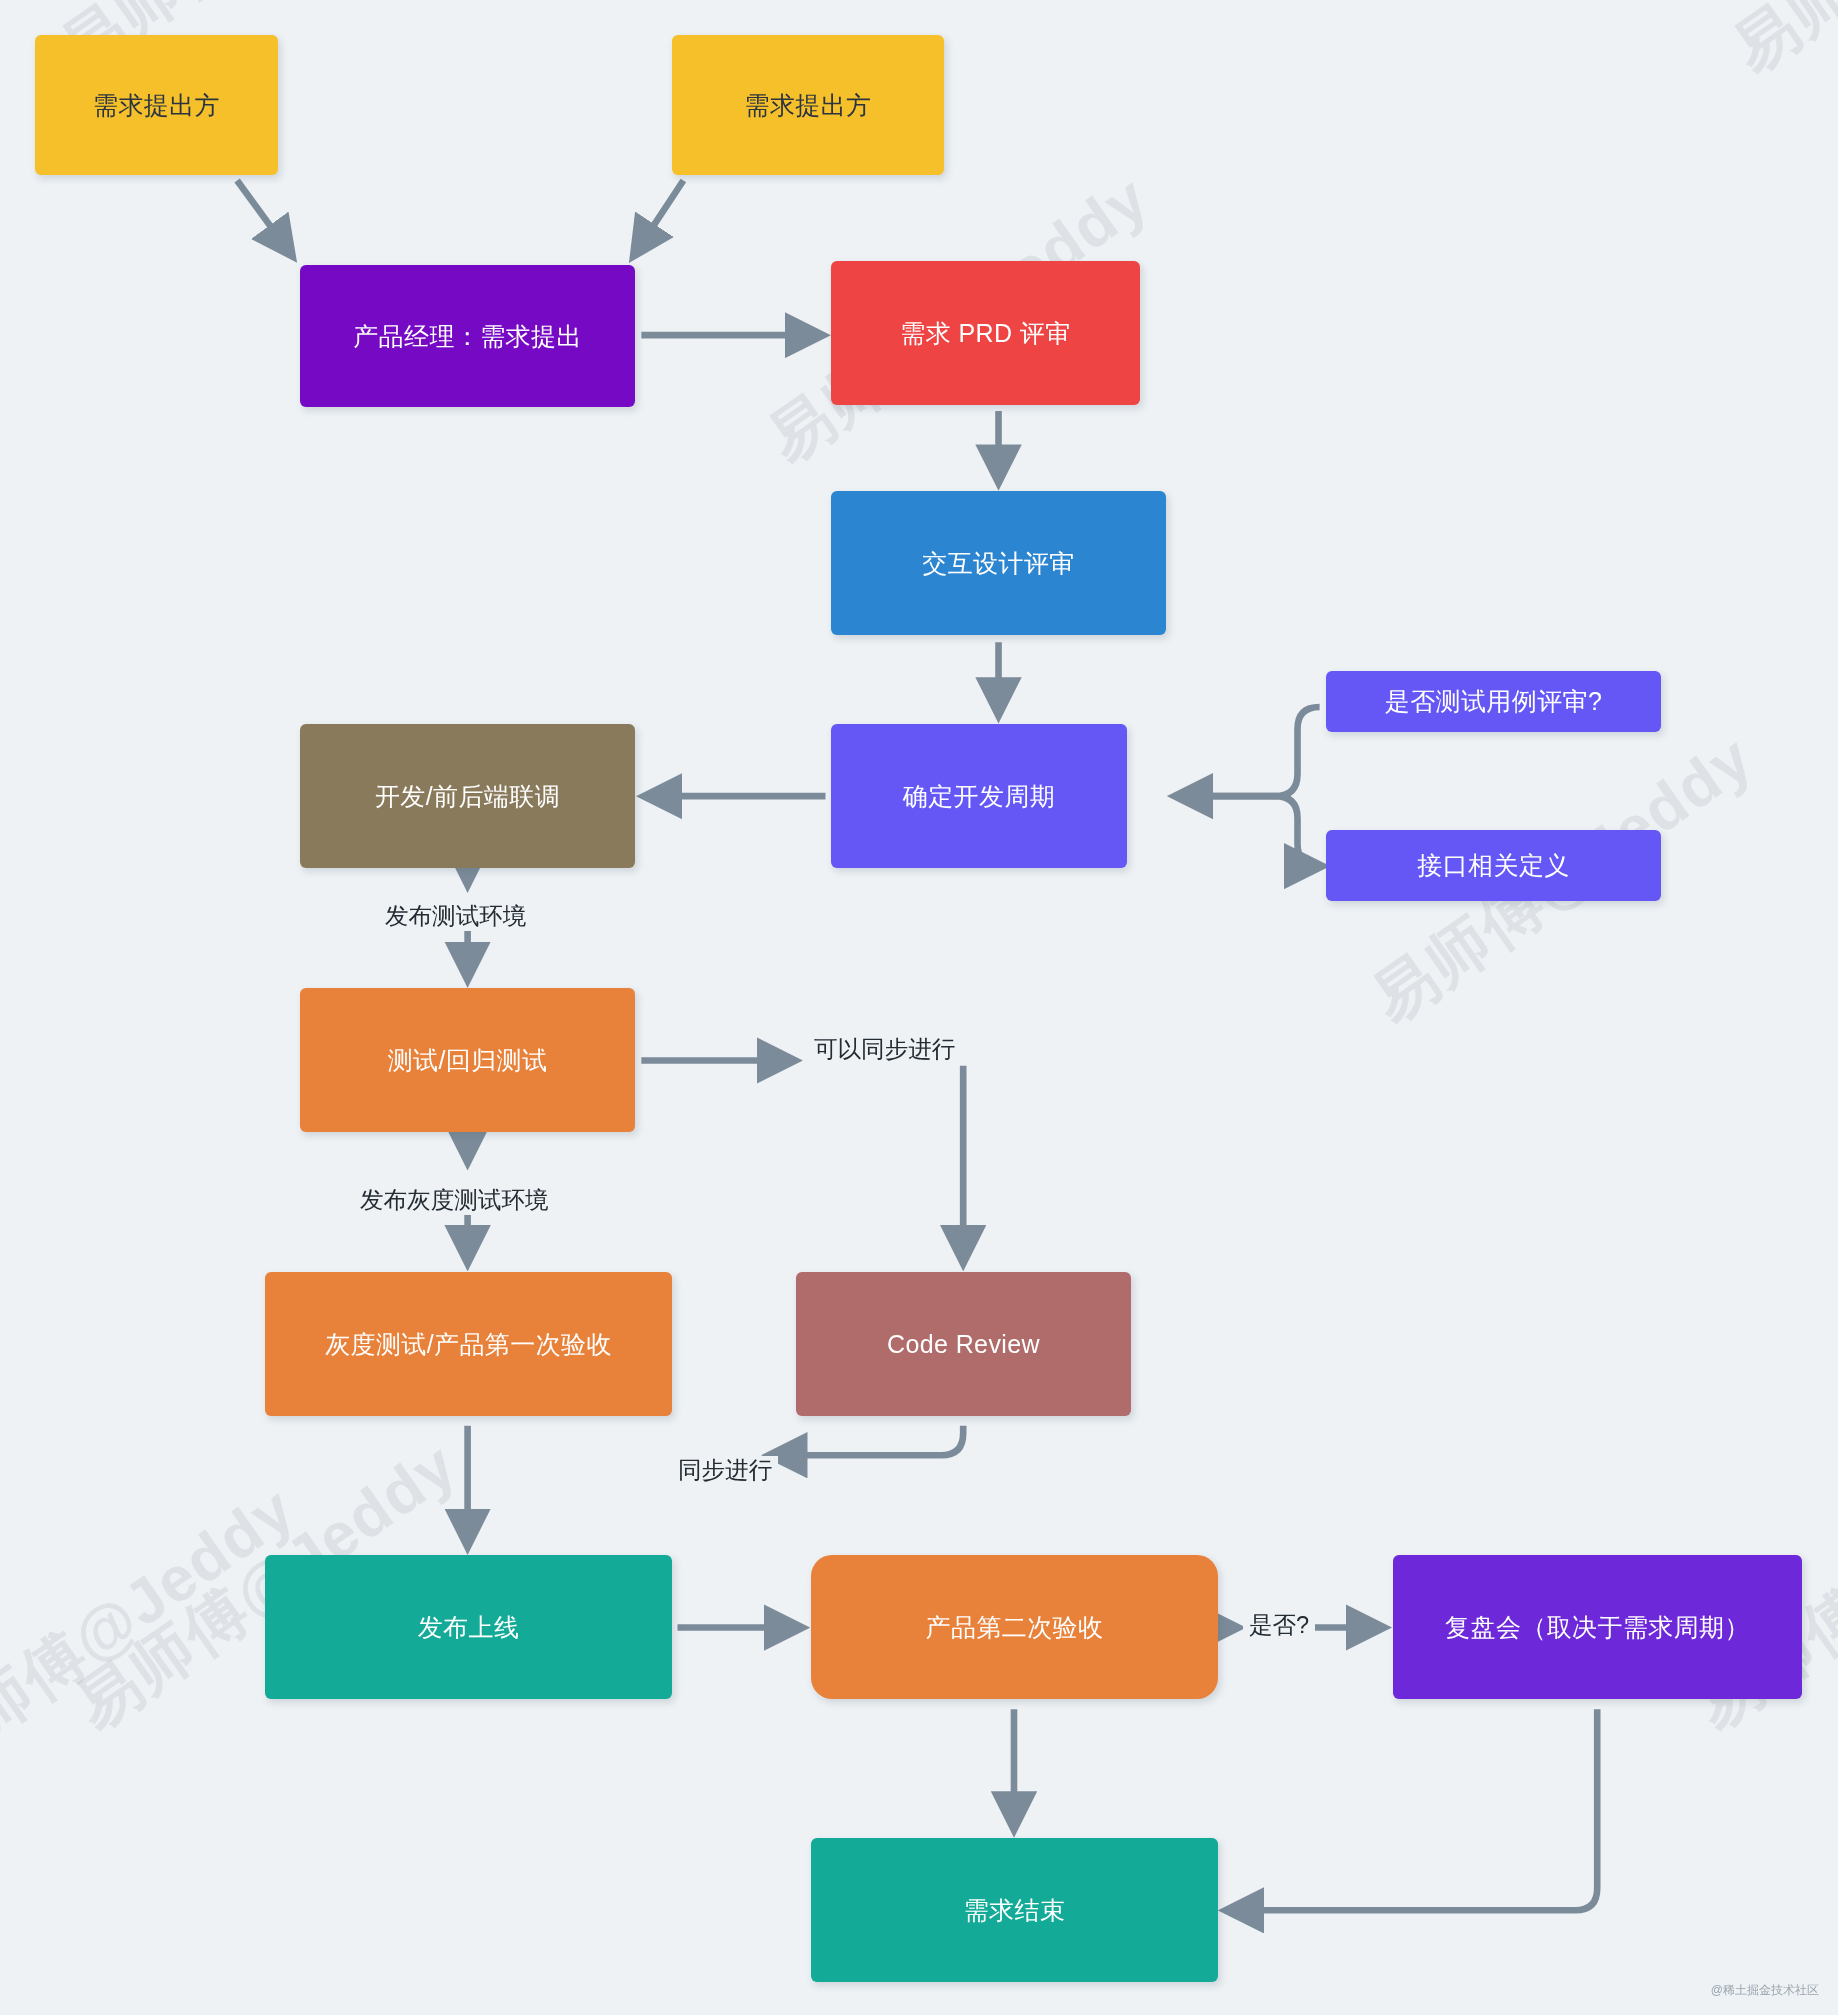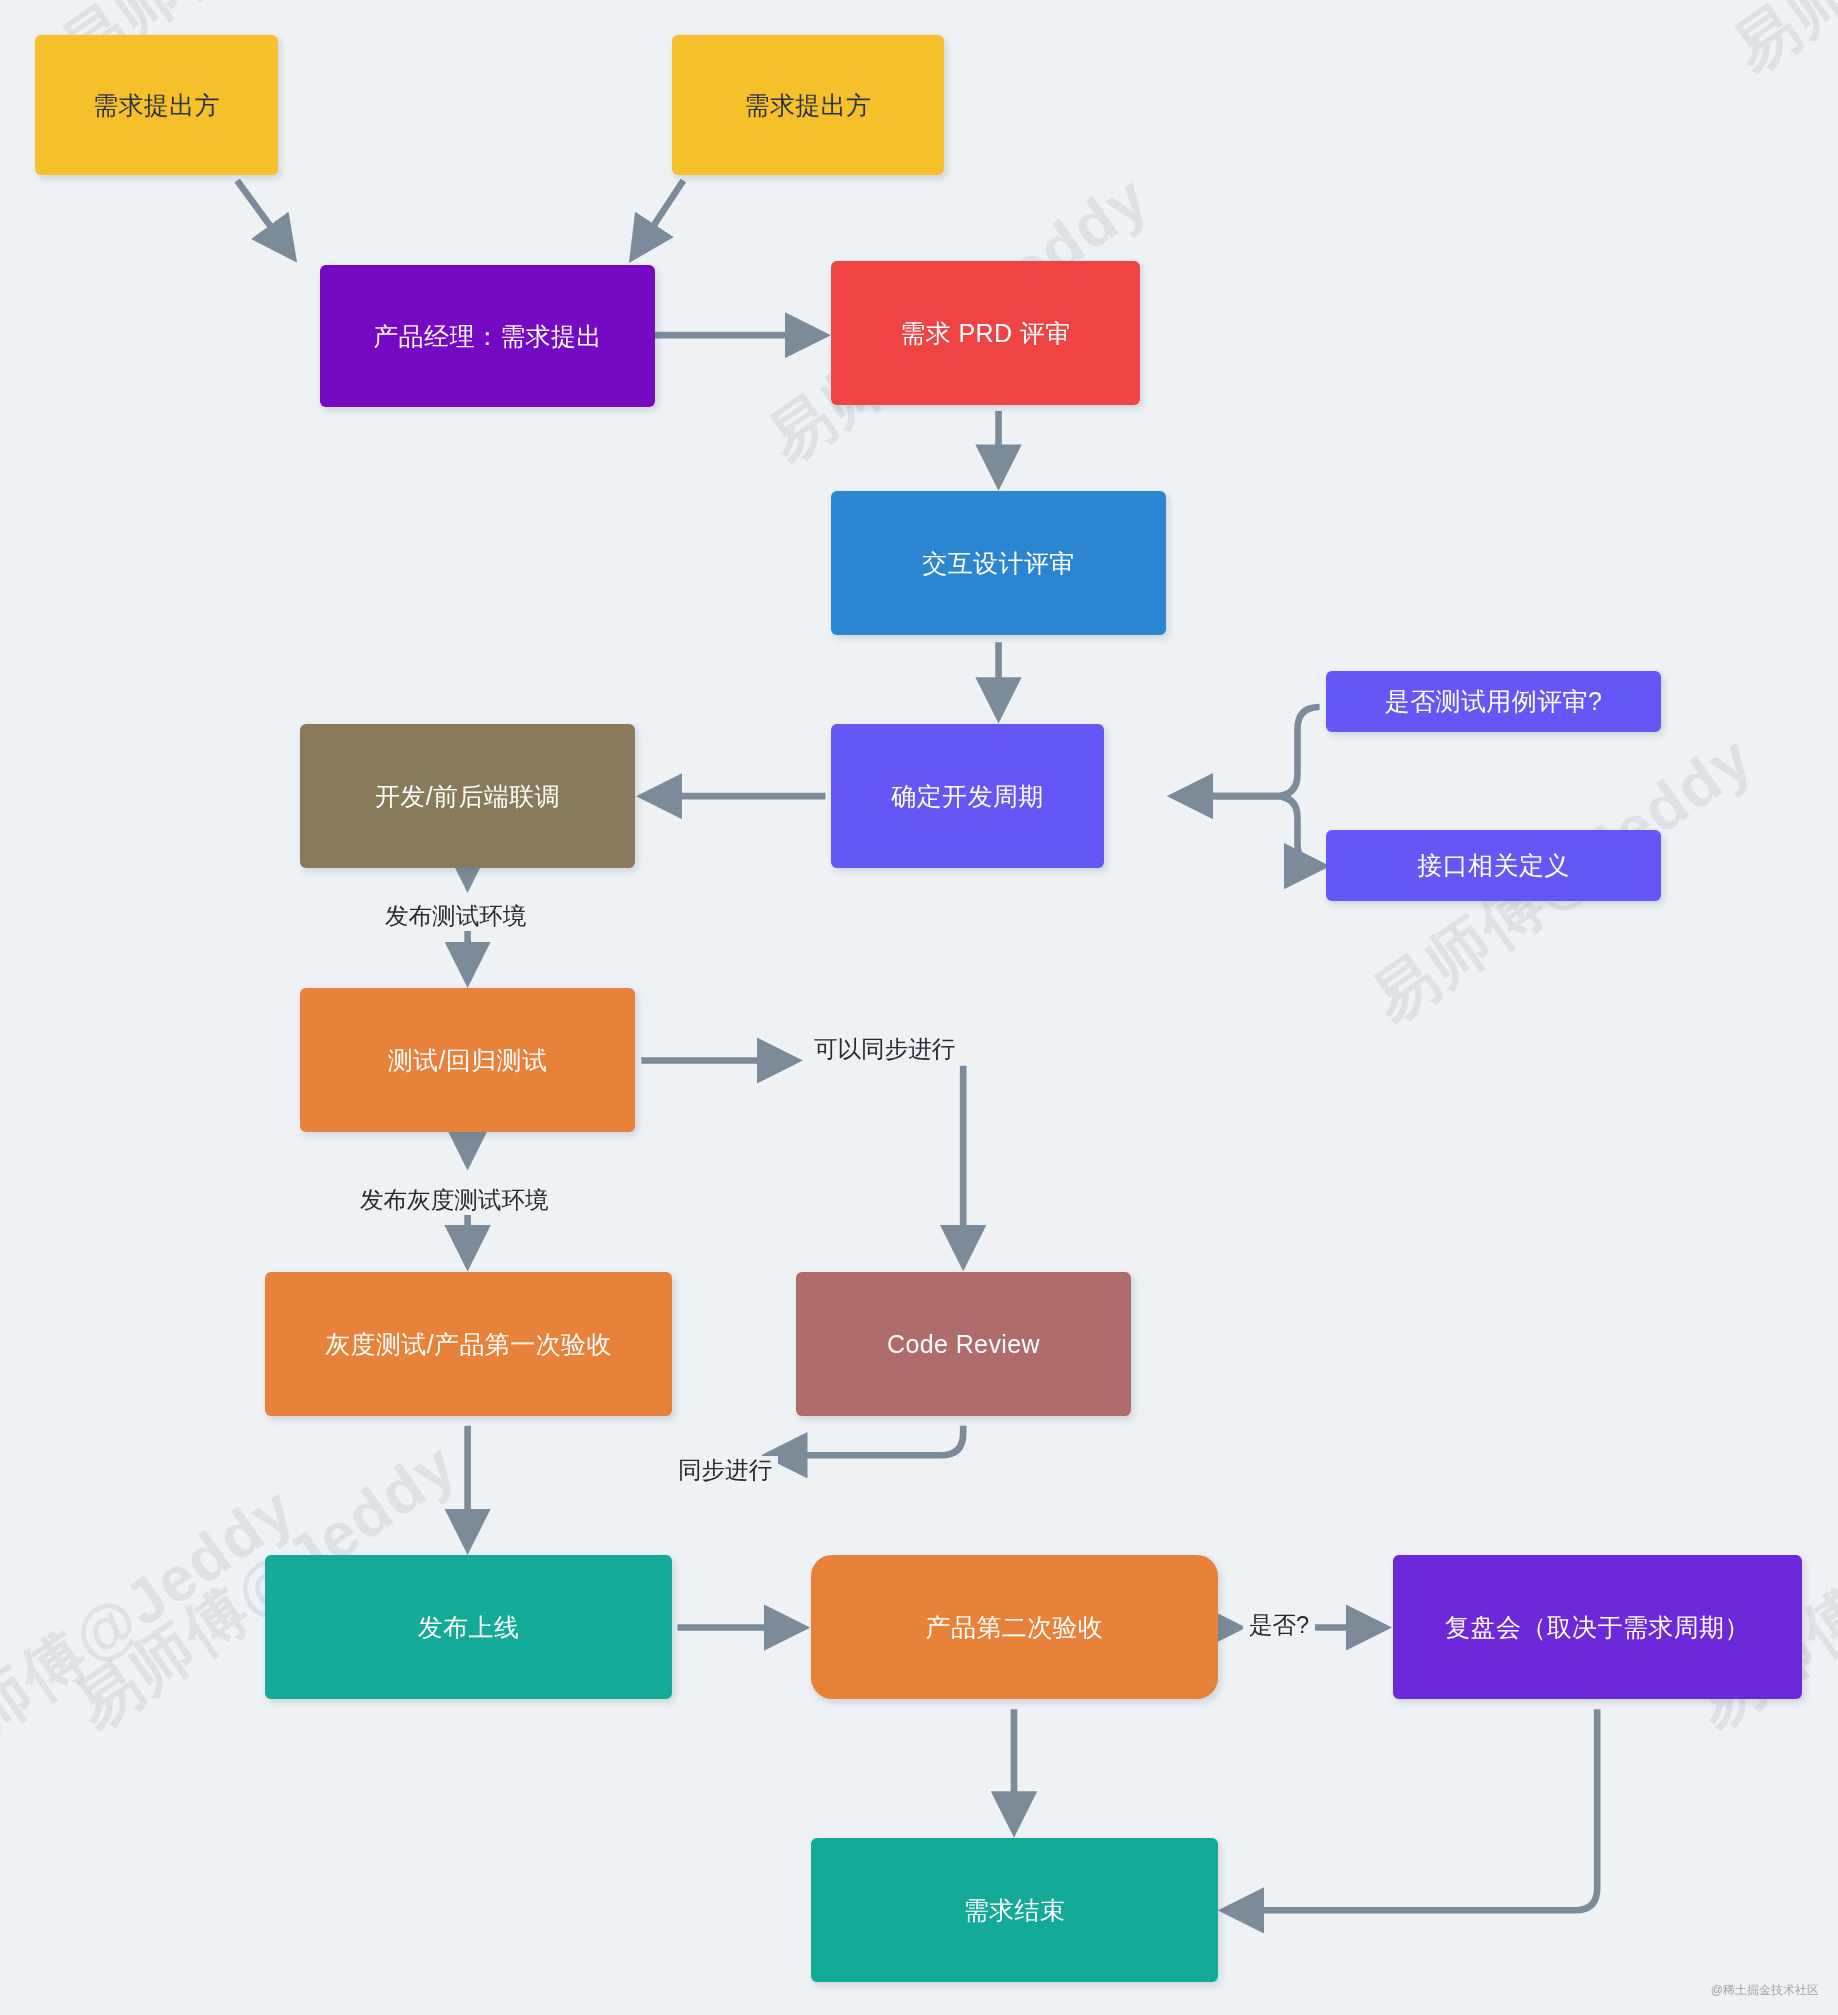--- a/index.html
+++ b/index.html
@@ -135,30 +135,30 @@
     </g>
   </svg>
 
   <div id="node-layer">
       <div class="node" style="left: 35px; top: 35px; width: 243px; height: 140px; background: rgb(245, 192, 42); color: rgb(43, 52, 64);">
         <span class="lbl">需求提出方</span>
       </div>
       <div class="node" style="left: 672px; top: 35px; width: 272px; height: 140px; background: rgb(245, 192, 42); color: rgb(43, 52, 64);">
         <span class="lbl">需求提出方</span>
       </div>
-      <div class="node" style="left: 300px; top: 265px; width: 335px; height: 142px; background: rgb(118, 9, 195); color: rgb(255, 255, 255); margin-left: 20px;">
+      <div class="node" style="left: 300px; top: 265px; width: 335px; height: 142px; background: rgb(118, 9, 195); color: rgb(255, 255, 255);">
         <span class="lbl">产品经理：需求提出</span>
       </div>
       <div class="node" style="left: 831px; top: 261px; width: 309px; height: 144px; background: #ef4444; color: rgb(255, 255, 255); text-align: right;">
         <span class="lbl">需求 PRD 评审</span>
       </div>
       <div class="node" style="left: 831px; top: 491px; width: 335px; height: 144px; background: rgb(43, 133, 208); color: rgb(255, 255, 255);">
         <span class="lbl">交互设计评审</span>
       </div>
-      <div class="node" style="left: 831px; top: 724px; width: 273px; height: 144px; background: rgb(100, 87, 245); color: rgb(255, 255, 255);">
+      <div class="node" style="left: 831px; top: 724px; width: 296px; height: 144px; background: rgb(100, 87, 245); color: rgb(255, 255, 255);">
         <span class="lbl">确定开发周期</span>
       </div>
       <div class="node" style="left: 1326px; top: 671px; width: 335px; height: 61px; background: rgb(100, 87, 245); color: rgb(255, 255, 255);">
         <span class="lbl">是否测试用例评审?</span>
       </div>
       <div class="node" style="left: 1326px; top: 830px; width: 335px; height: 71px; background: rgb(100, 87, 245); color: rgb(255, 255, 255);">
         <span class="lbl">接口相关定义</span>
       </div>
       <div class="node" style="left: 300px; top: 724px; width: 335px; height: 144px; background: rgb(138, 122, 92); color: rgb(255, 255, 255);">
         <span class="lbl">开发/前后端联调</span>

